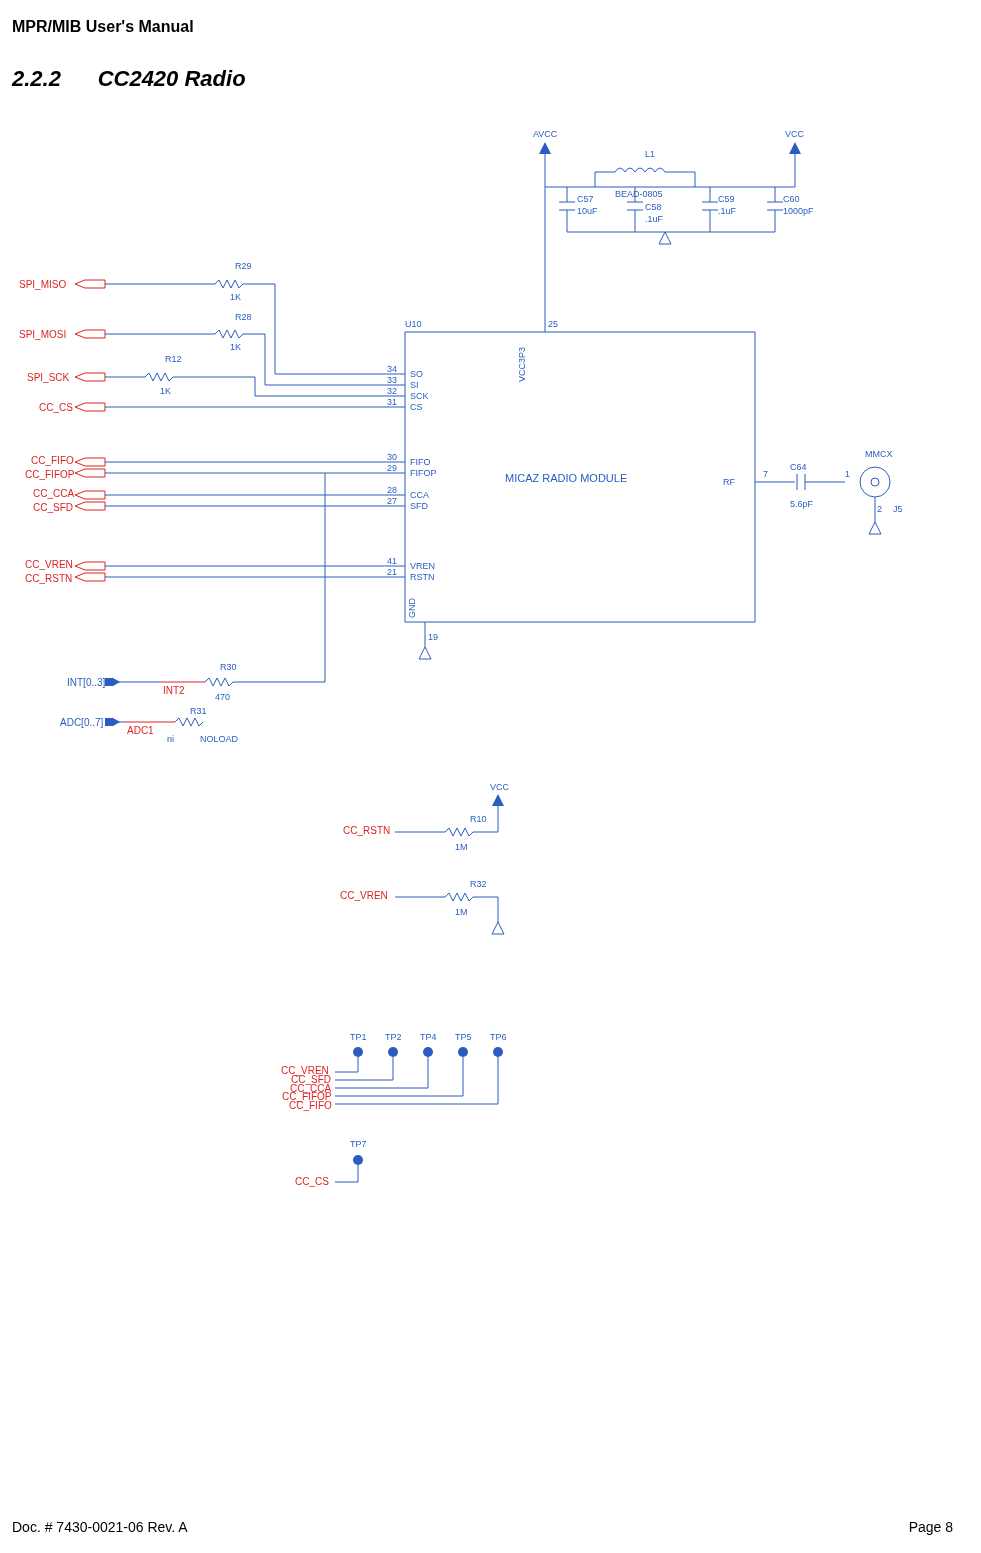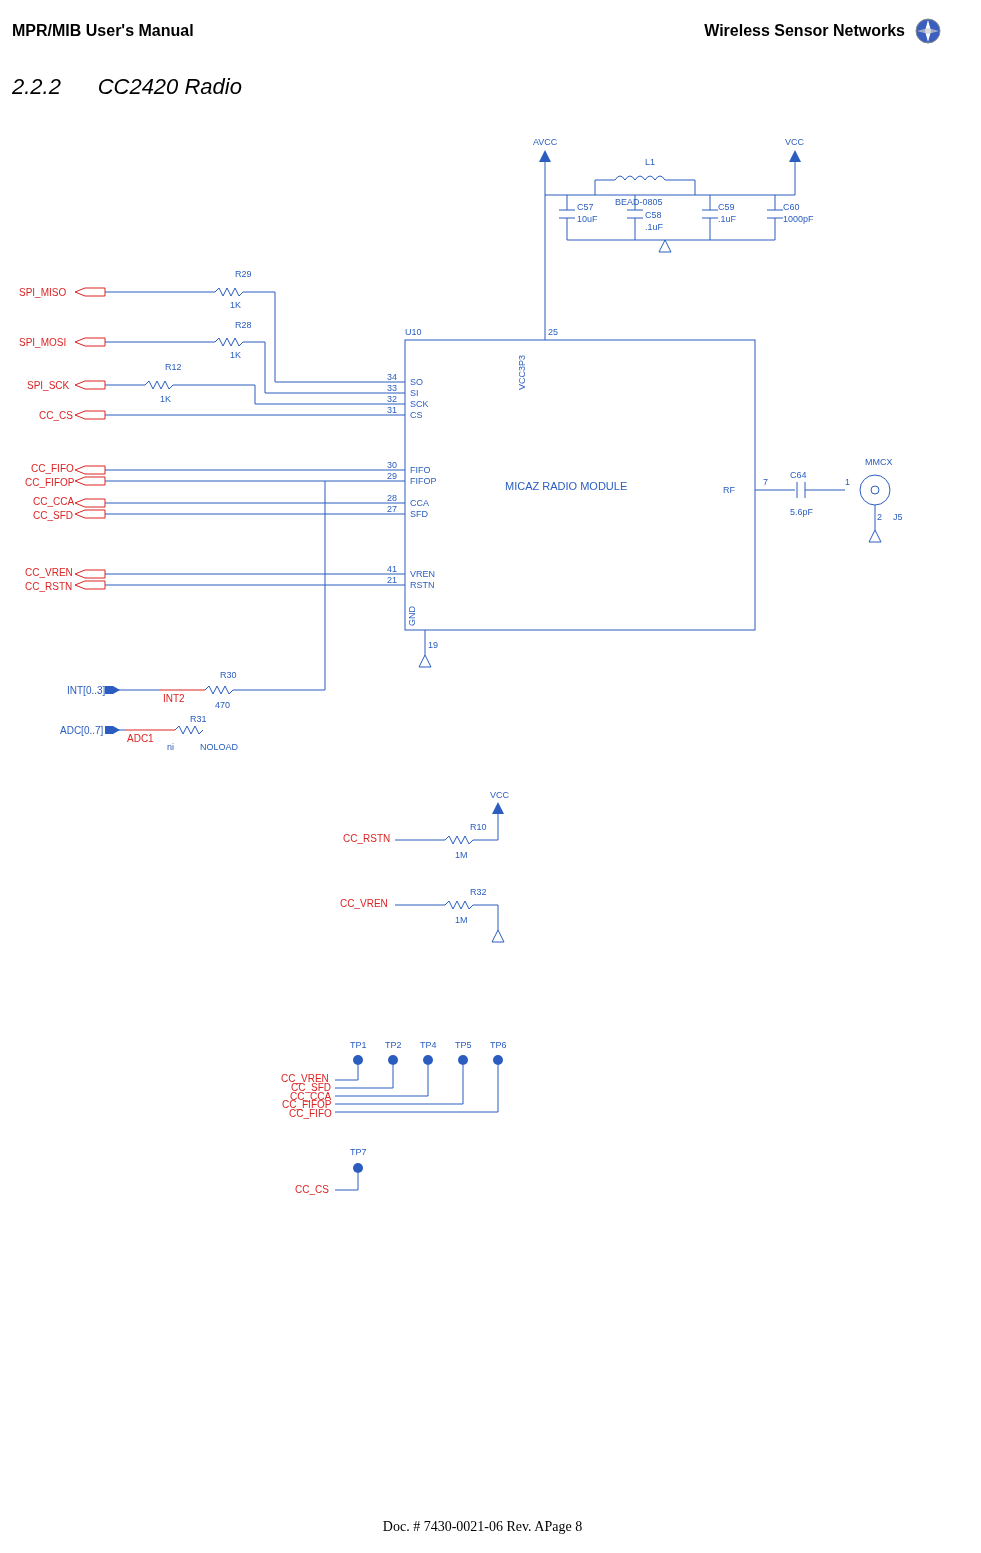--- a/index.html
+++ b/index.html
@@ -9,21 +9,21 @@
     background: #fff;
     width: 981px;
     height: 1553px;
     position: relative;
     color: #000;
   }
   .header {
     display: flex;
     justify-content: space-between;
     align-items: center;
-    padding: 18px 40px 0 12px;
+    padding: 18px 16px 0 12px;
   }
   .header-left {
     font-size: 16px;
     font-weight: bold;
   }
   .header-right-group {
     display: flex;
     align-items: center;
     gap: 10px;
   }
@@ -31,68 +31,57 @@
     font-size: 16px;
     font-weight: bold;
   }
   .logo-circle {
     width: 26px;
     height: 26px;
     position: relative;
   }
   .section-heading {
     font-size: 22px;
-    font-weight: normal;
+    font-weight: bold;
     font-style: italic;
     margin: 30px 0 10px 12px;
   }
   .schematic-wrap {
     position: relative;
     width: 940px;
     height: 1100px;
     margin-left: 15px;
   }
   .schematic-wrap svg {
     position: absolute;
     left: 0;
     top: 0;
   }
   .footer {
     position: absolute;
     bottom: 18px;
     left: 12px;
     right: 28px;
     display: flex;
-    justify-content: center;
+    justify-content: space-between;
     font-size: 14px;
-    font-family: Liberation Serif, serif;
   }
   .sig-red { fill: #d22; font: 10px Arial; }
   .sig-blue { fill: #2a5dbf; font: 10px Arial; }
   .blk-blue { stroke: #2a5dbf; fill: none; stroke-width: 1; }
   .wire { stroke: #2a5dbf; stroke-width: 1; fill: none; }
   .wire-red { stroke: #d22; stroke-width: 1; fill: none; }
   .txt-blue { fill: #2a5dbf; font: 9px Arial; }
   .txt-blue-lg { fill: #2a5dbf; font: 11px Arial; }
 </style>
 </head>
 <body>
 
 <div class="header">
   <div class="header-left">MPR/MIB User's Manual</div>
-  <div class="header-right-group">
-    <div class="header-right">Wireless Sensor Networks</div>
-    <div class="logo-circle">
-      <svg width="26" height="26" viewBox="0 0 26 26">
-        <circle cx="13" cy="13" r="12" fill="#3a5fbf" stroke="#888"></circle>
-        <polygon points="13,2 16,13 13,24 10,13" fill="#fff"></polygon>
-        <polygon points="2,13 13,10 24,13 13,16" fill="#ccc" opacity="0.7"></polygon>
-      </svg>
-    </div>
-  </div>
 </div>
 
 <div class="section-heading">
   <span>2.2.2</span>
   &nbsp;&nbsp;&nbsp;&nbsp;
   <span>CC2420 Radio</span>
 </div>
 
 <div class="schematic-wrap">
 <svg width="940" height="1100" viewBox="0 0 940 1100">

